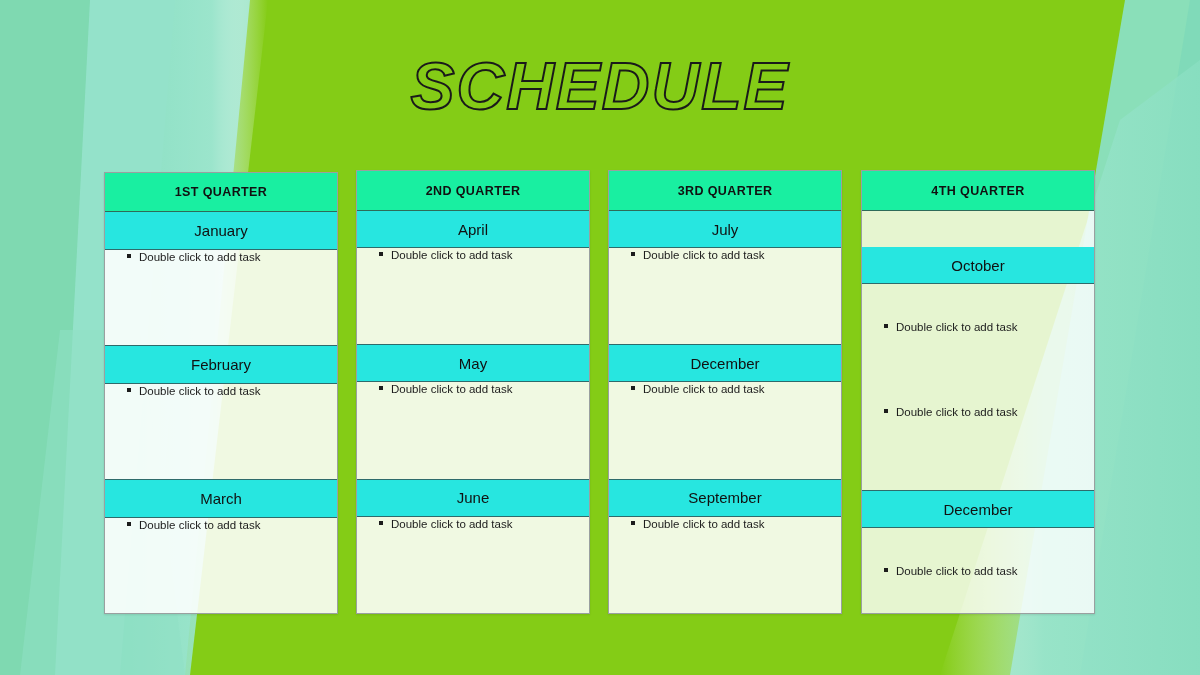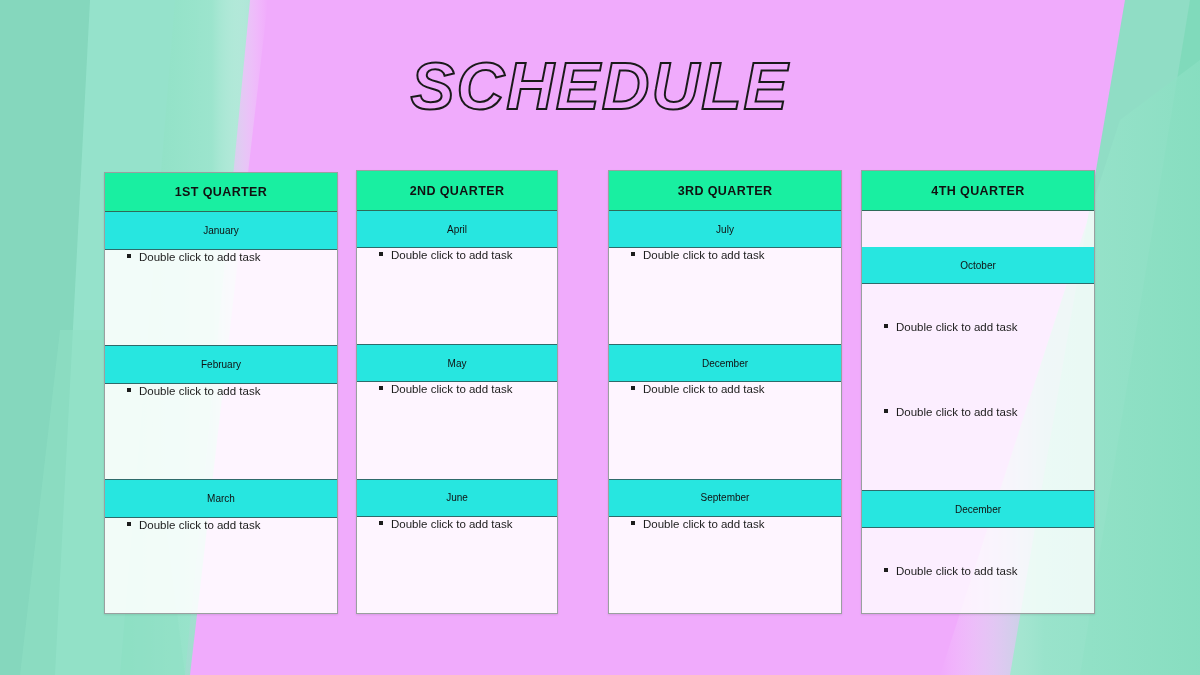--- a/index.html
+++ b/index.html
@@ -14,21 +14,21 @@
     background: #ffffff;
     font-family: "Liberation Sans", sans-serif;
     position: relative;
   }
 
   #slide {
     position: absolute;
     inset: 0;
     width: 1200px;
     height: 675px;
-    background: #f0abfc;
+    background: #84cc16;
     overflow: hidden;
   }
 
   
   .bg-layer {
     position: absolute;
     inset: 0;
     width: 1200px;
     height: 675px;
     pointer-events: none;
@@ -71,21 +71,21 @@
     position: absolute;
     box-sizing: border-box;
     display: flex;
     flex-direction: column;
     background: rgba(255,255,255,0.88);
     border: 1px solid #9aa0a0;
     box-shadow: 0 1px 2px rgba(0,0,0,0.10);
   }
 
   .card.q1 { left: 104px; top: 172px; width: 234px; height: 442px; }
-  .card.q2 { left: 356px; top: 170px; width: 202px; height: 444px; }
+  .card.q2 { left: 356px; top: 170px; width: 234px; height: 444px; }
   .card.q3 { left: 608px; top: 170px; width: 234px; height: 444px; }
   .card.q4 { left: 861px; top: 170px; width: 234px; height: 444px; background: rgba(255,255,255,0.80); gap: 36px; }
 
   .q-header {
     flex: 0 0 auto;
     height: 39px;
     background: #19EFA1;
     border-bottom: 1px solid #2e6b59;
     display: flex;
     align-items: center;
@@ -99,21 +99,21 @@
 
   .month-band {
     flex: 0 0 auto;
     height: 36px;
     background: #27E6E0;
     border-top: 1px solid #2e6b6b;
     border-bottom: 1px solid #2e6b6b;
     display: flex;
     align-items: center;
     justify-content: center;
-    font-size: 10px;
+    font-size: 15px;
     font-weight: 500;
     color: #111111;
     text-align: center;
   }
   .month-band.first { border-top: none; }
 
   .task-area {
     flex: 1 1 auto;
     display: flex;
     align-items: flex-start;

